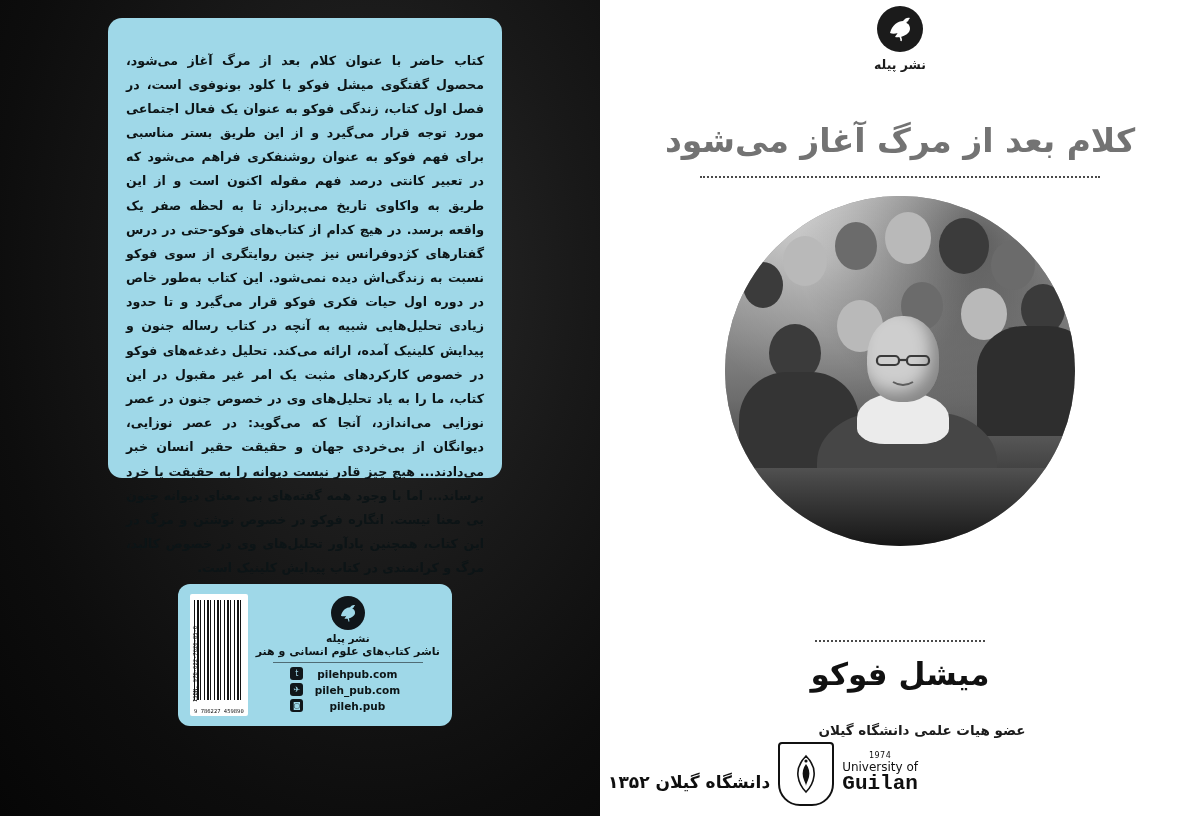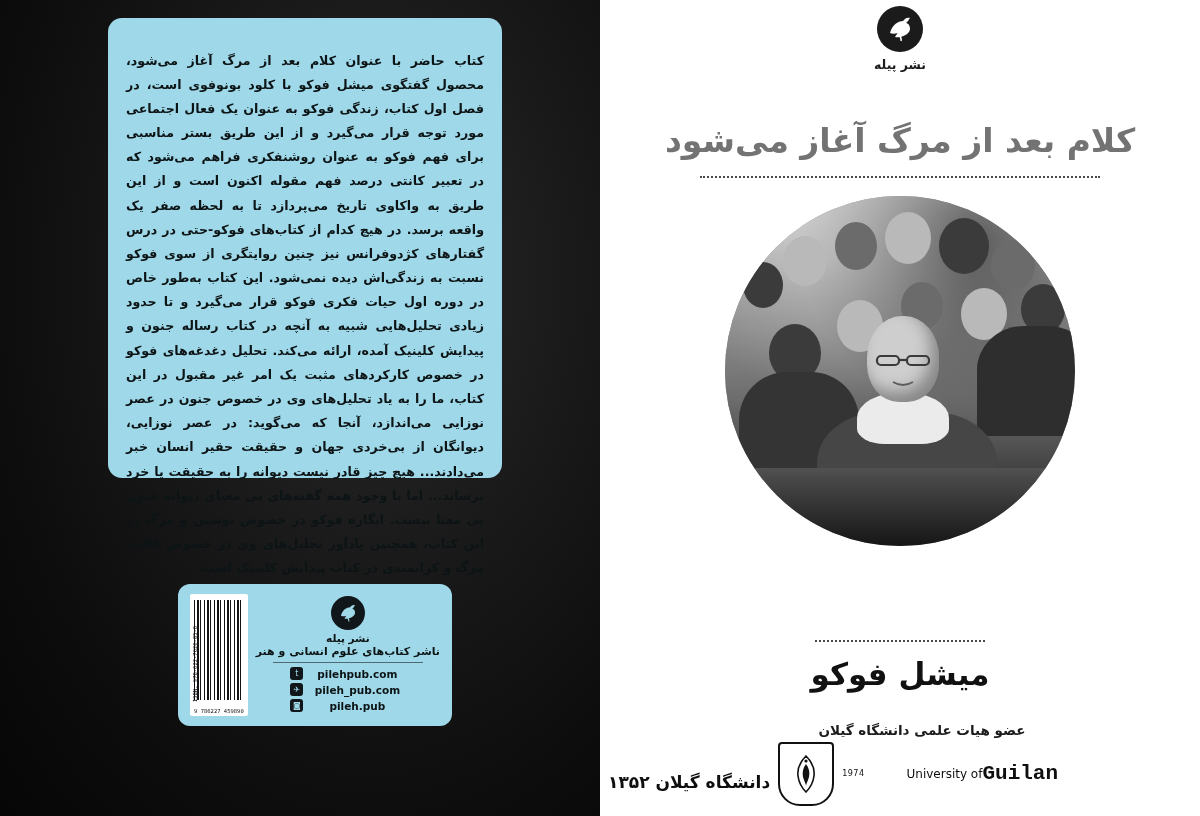--- a/index.html
+++ b/index.html
@@ -195,31 +195,31 @@
     position: absolute;
     bottom: 10px;
     left: 8px;
     display: flex;
     flex-direction: row-reverse;
     align-items: center;
     gap: 8px;
   }
   .uni-en {
     display: flex;
-    flex-direction: row;
+    flex-direction: column;
     align-items: center;
     line-height: 1.05;
     color: #0f0f0f;
     direction: ltr;
   }
   .uni-en .est {
     font-size: 8px;
     letter-spacing: 0.5px;
   }
-  .uni-en .l1 { font-size: 12px; margin-left: 42px; }
+  .uni-en .l1 { font-size: 12px; }
   .uni-en .l2 { font-size: 21px; font-weight: bold; font-family: Liberation Mono, monospace; }
   .uni-emblem {
     width: 52px;
     height: 60px;
     border: 2px solid #111;
     border-radius: 4px 4px 22px 22px;
     display: flex;
     align-items: center;
     justify-content: center;
     background: #fff;

